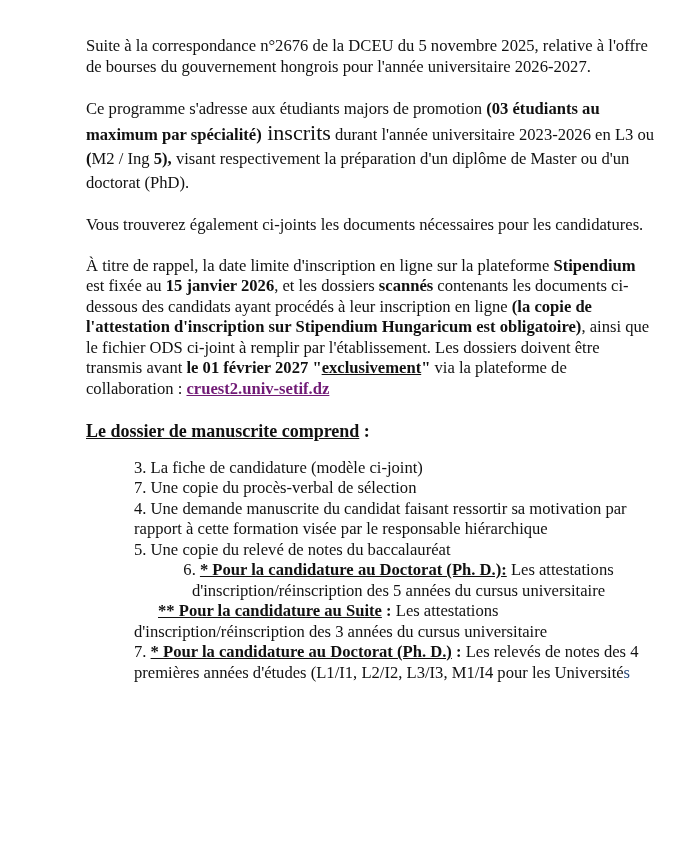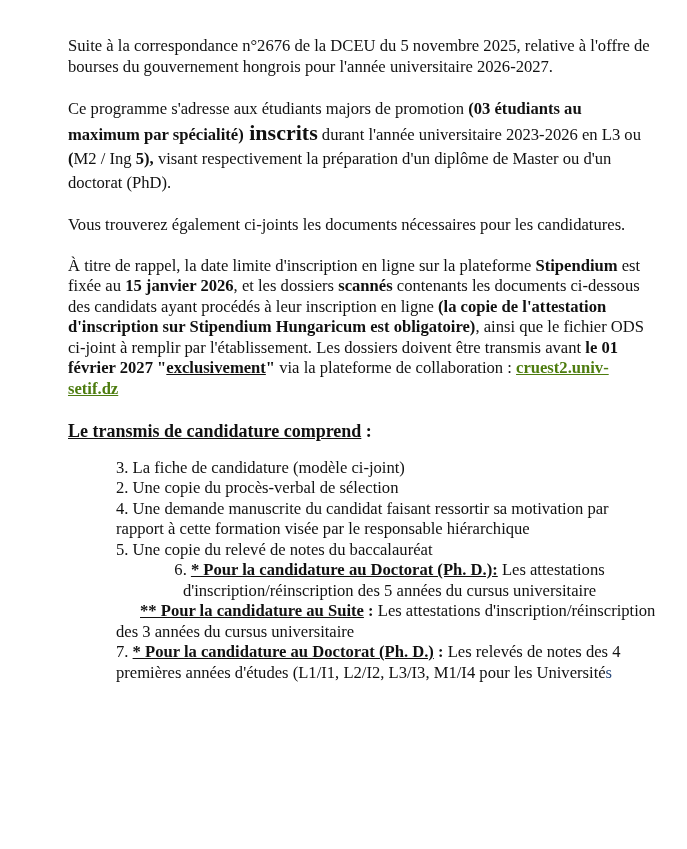--- a/index.html
+++ b/index.html
@@ -3,27 +3,27 @@
   <meta charset="utf-8">
   <style>
     html, body { margin: 0; padding: 0; background: #ffffff; }
     body {
       width: 687px; height: 849px; overflow: hidden;
       font-family: "Liberation Serif", "DejaVu Serif", serif;
       color: #111111;
       font-size: 16.6px;
       line-height: 20.5px;
     }
-    .page { position: relative; padding: 36px 30px 0 68px; }
+    .page { position: relative; padding: 36px 30px 0 68px; margin-left: 18px; }
     p { margin: 0; }
     .para { margin-bottom: 20px; }
     b { font-weight: bold; }
-    .big { font-size: 22px; font-weight: bold; }
+    .big { font-size: 22px; }
     .u { text-decoration: underline; }
-    a.link { color: #4d7c0f; font-weight: bold; text-decoration: underline; }
+    a.link { color: #701a75; font-weight: bold; text-decoration: underline; }
     .heading { font-weight: bold; font-size: 18px; margin-bottom: 16px; margin-top: 2px; }
     .heading .u { text-decoration: underline; }
     .list { padding-left: 48px; }
     .list .item { margin: 0; }
     .item7 { margin-left: -48px; }
     .tail-blue { color: #2a4a7a; }
     .tall { line-height: 25px; }
   </style>
 </head>
 <body>
@@ -40,26 +40,26 @@
 
   <p class="para">
     <span>Vous trouverez également ci-joints les documents nécessaires pour les candidatures.</span>
   </p>
 
   <p class="para" style="margin-bottom:22px;">
     <span>À titre de rappel, la date limite d'inscription en ligne sur la plateforme </span><b>Stipendium</b><span> est fixée au </span><b>15 janvier 2026</b><span>, et les dossiers </span><b>scannés</b><span> contenants les documents ci-dessous des candidats ayant procédés à leur inscription en ligne </span><b>(la copie de l'attestation d'inscription sur Stipendium Hungaricum est obligatoire)</b><span>, ainsi que le fichier ODS ci-joint à remplir par l'établissement. Les dossiers doivent être transmis avant </span><b>le 01 février 2027 "</b><b class="u">exclusivement</b><b>"</b><span> via la plateforme de collaboration : </span><a class="link" href="#">cruest2.univ-setif.dz</a>
   </p>
 
   <p class="heading">
-    <span class="u">Le transmis de candidature comprend</span><span> :</span>
+    <span class="u">Le dossier de manuscrite comprend</span><span> :</span>
   </p>
 
   <div class="list">
     <p class="item"><span>3. La fiche de candidature (modèle ci-joint)</span></p>
-    <p class="item"><span>2. Une copie du procès-verbal de sélection</span></p>
+    <p class="item"><span>7. Une copie du procès-verbal de sélection</span></p>
     <p class="item"><span>4. Une demande manuscrite du candidat faisant ressortir sa motivation par rapport à cette formation visée par le responsable hiérarchique</span></p>
     <p class="item"><span>5.  Une copie du relevé de notes du baccalauréat</span></p>
     <p class="item" style="padding-left:6px;text-align:center;"><span>6.  </span><b class="u">* Pour la candidature au Doctorat (Ph. D.):</b><span> Les attestations d'inscription/réinscription des 5 années du cursus universitaire</span></p>
     <p class="item"><span style="display:inline-block;width:24px;"></span><b class="u">** Pour la candidature au Suite</b><b> :</b><span> Les attestations d'inscription/réinscription des 3 années du cursus universitaire</span></p>
     <p class="item item7"><span>7.  </span><b class="u">* Pour la candidature au Doctorat (Ph. D.)</b><b> :</b><span> Les relevés de notes des 4 premières années d'études (L1/I1, L2/I2, L3/I3, M1/I4 pour les Université</span><span class="tail-blue">s</span></p>
   </div>
 
 </div>
 
 </body></html>

